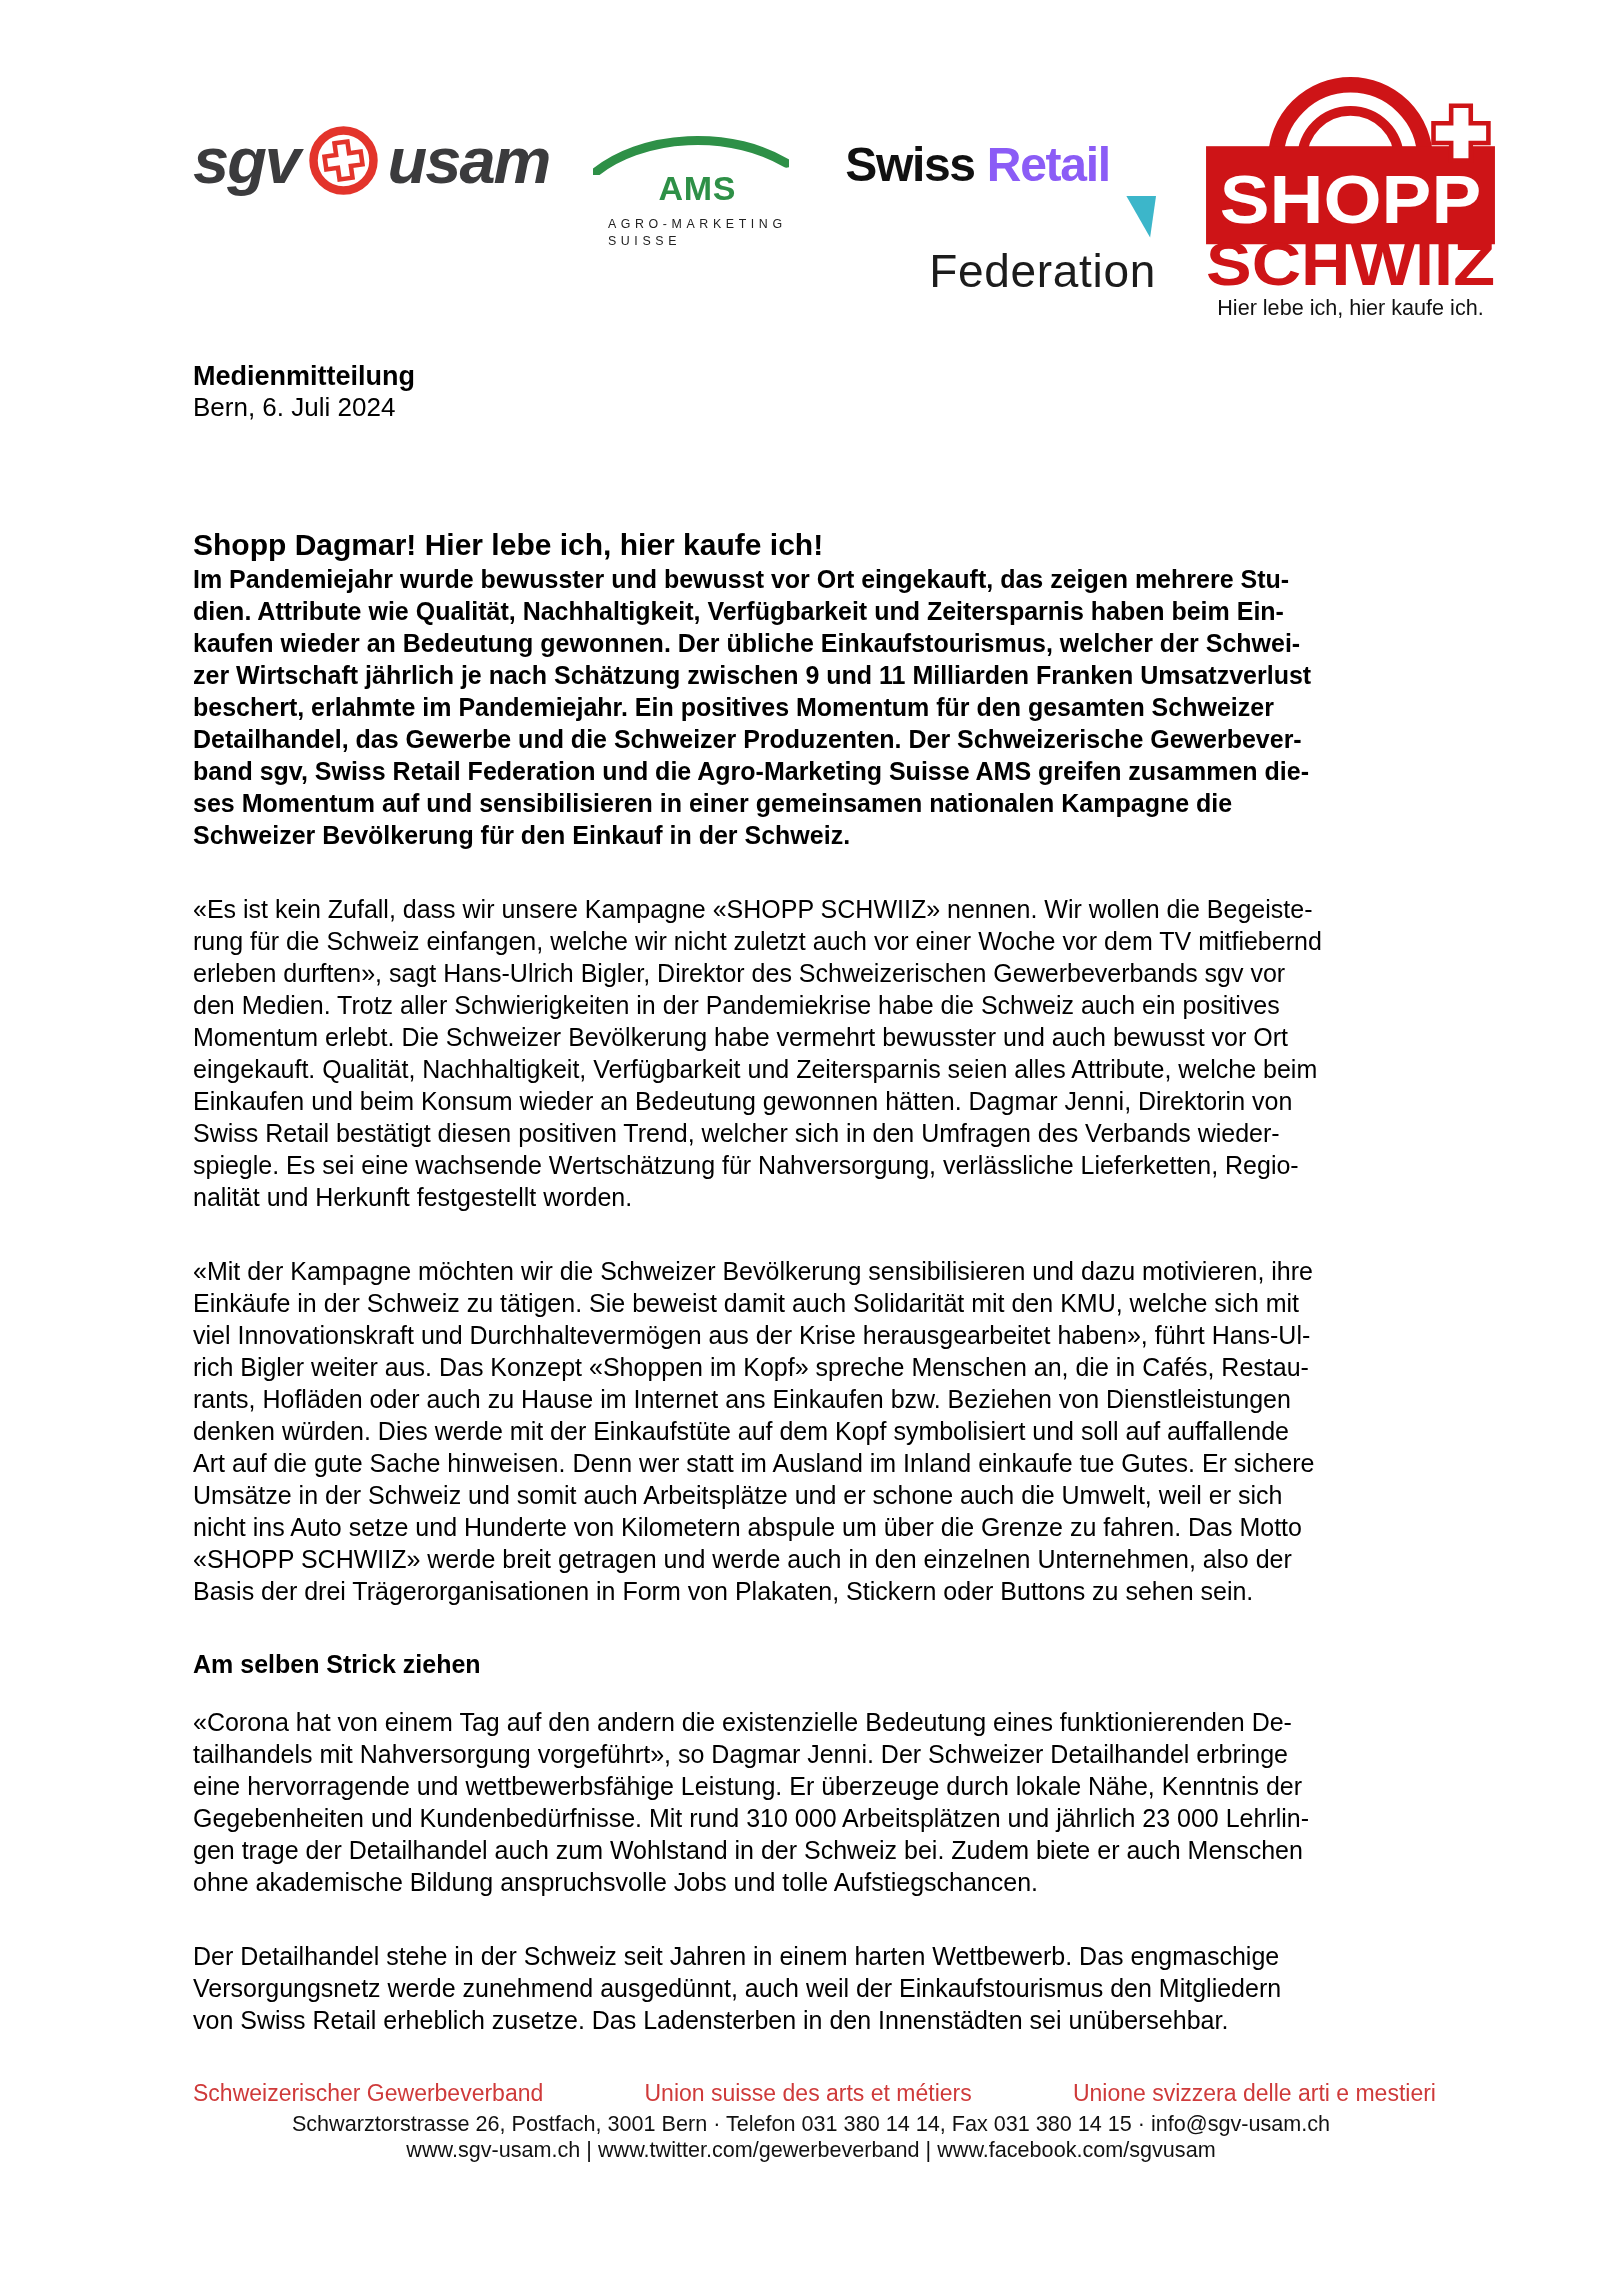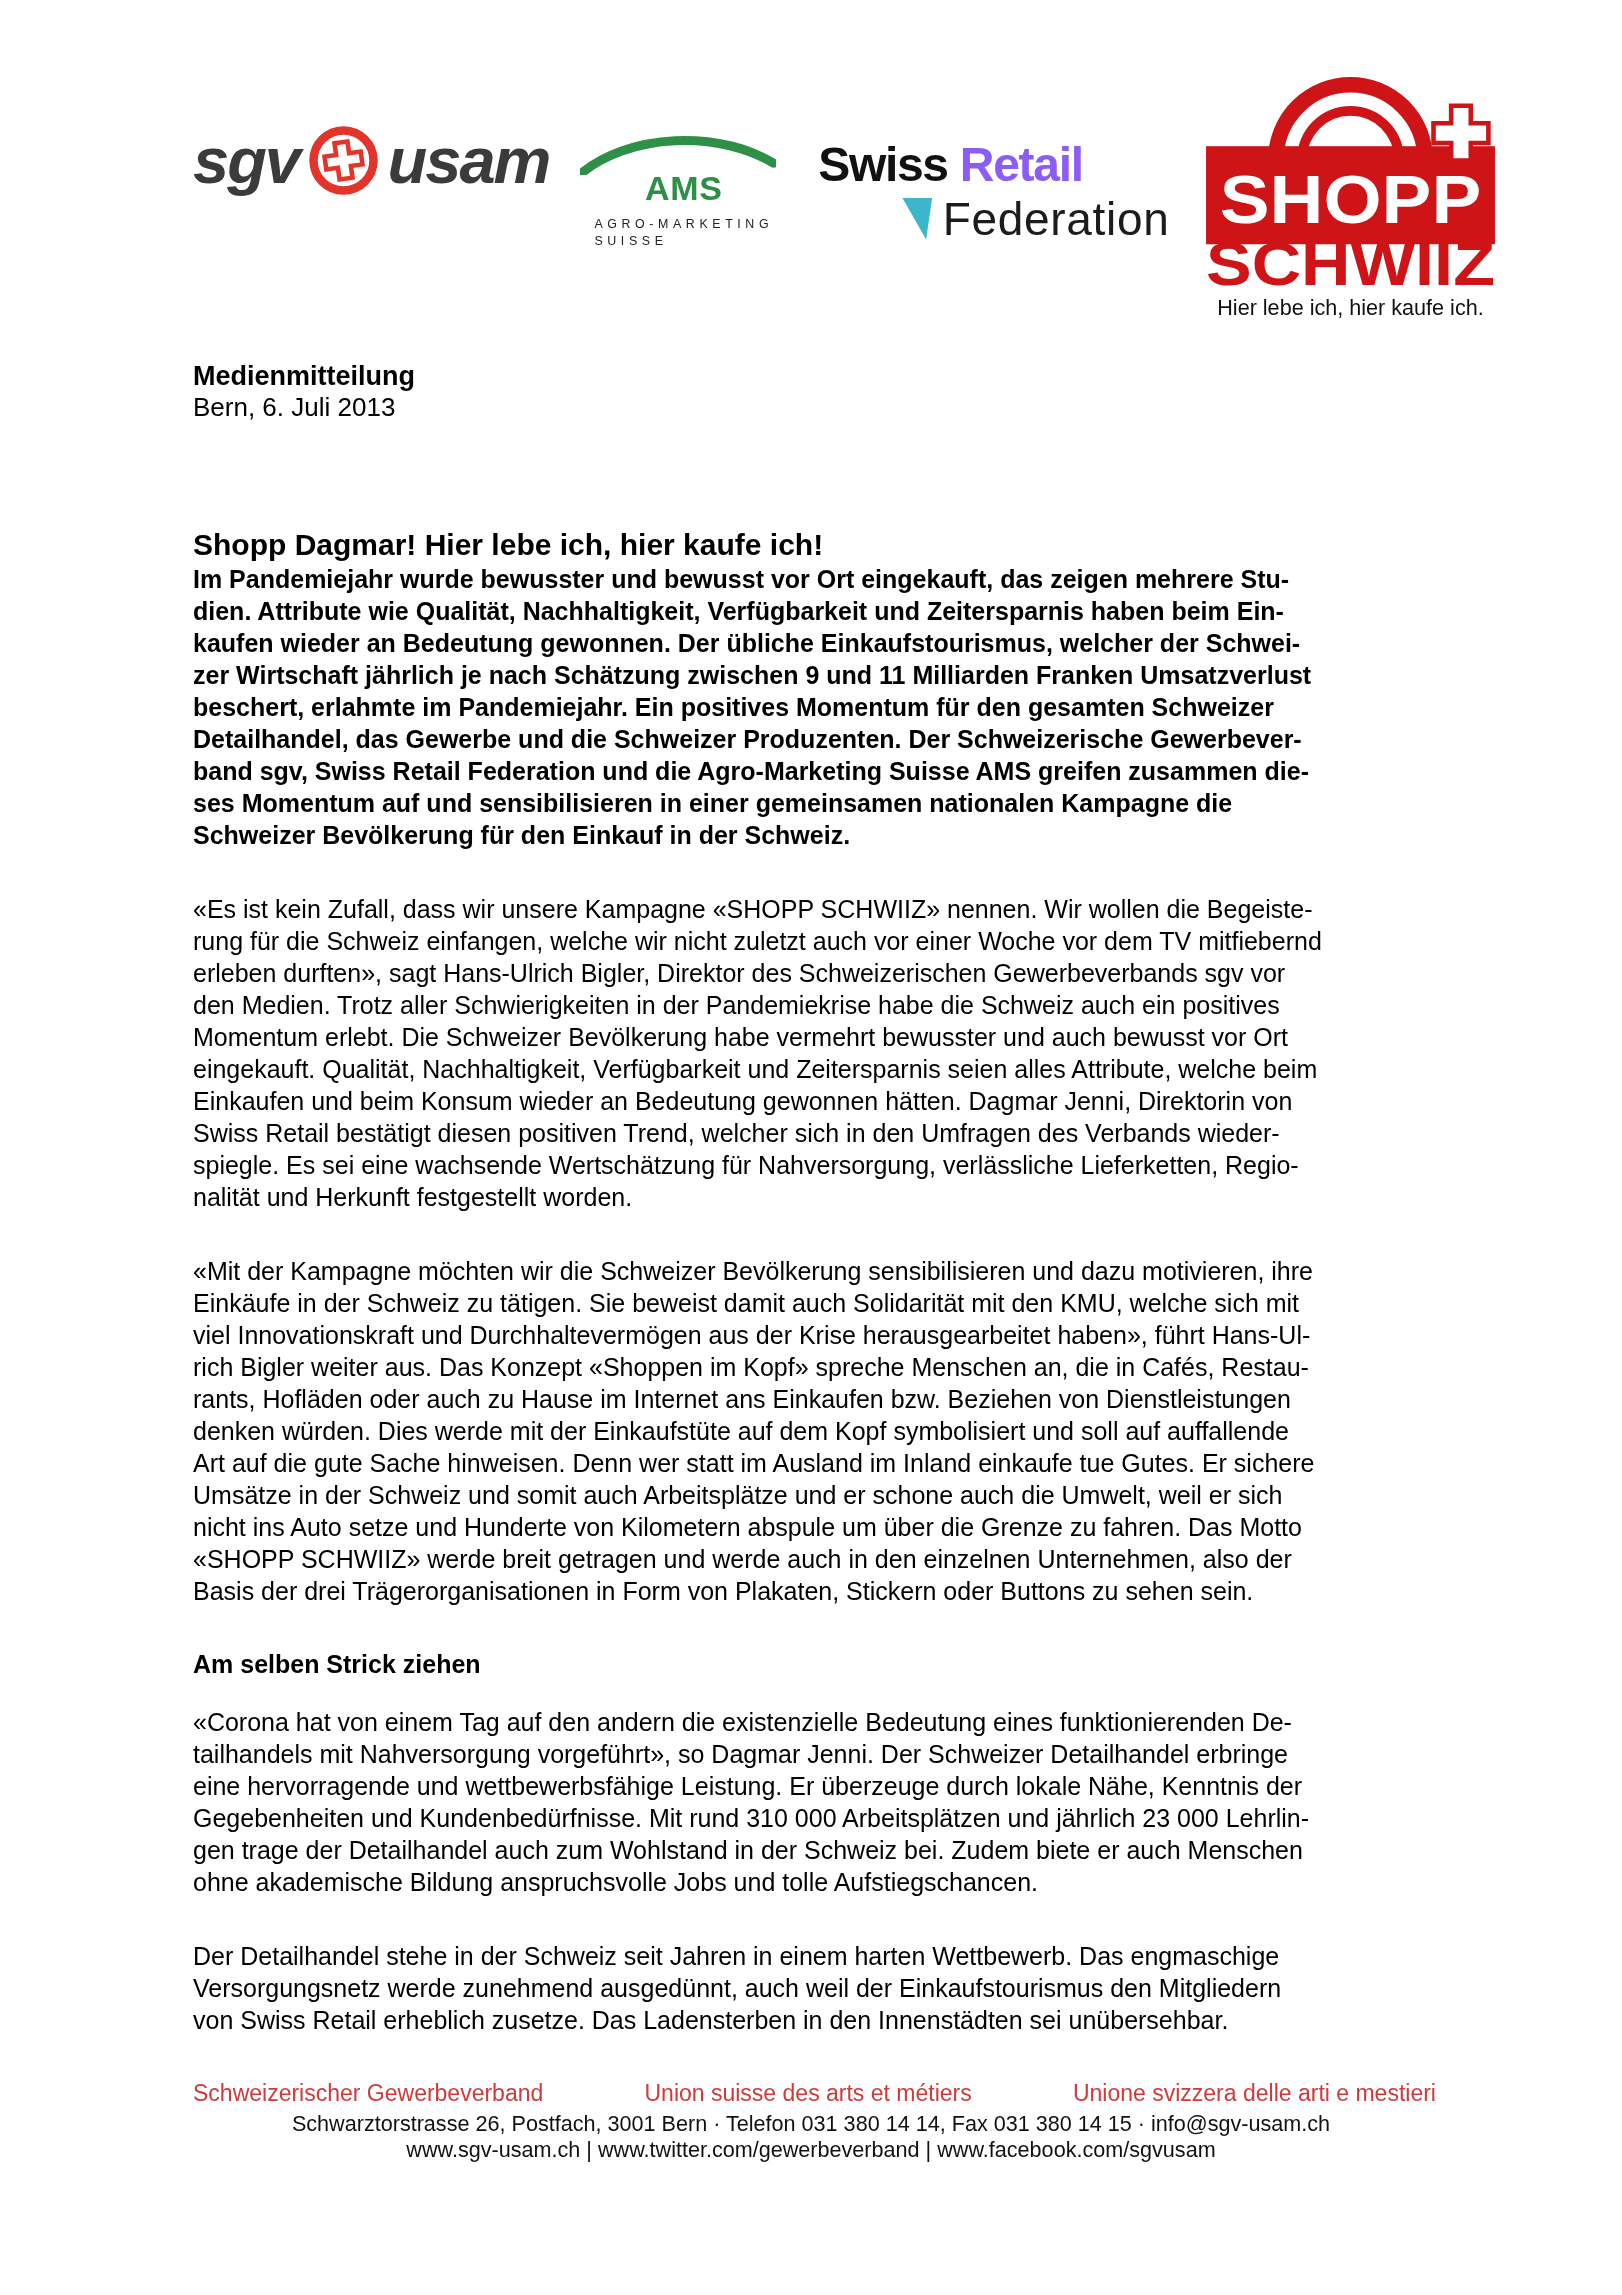--- a/index.html
+++ b/index.html
@@ -44,21 +44,21 @@
   .ams-logo { margin-top: 60px; width: 216px; }
   .ams-swoosh { display: block; margin-left: 3.9px; }
   .ams-row { display: flex; align-items: center; gap: 10.5px; margin-top: -3.9px; flex-direction: column; }
   .ams-abbr { font-size: 34px; font-weight: 700; color: #2e9047; letter-spacing: 0.7px; line-height: 1; }
   .ams-sub { font-size: 12.4px; letter-spacing: 4.6px; color: #222; line-height: 17px; white-space: nowrap; }
 
   
   .sr-logo { margin-top: 68px; line-height: 1; }
   .sr-line1 { font-size: 48px; font-weight: 700; letter-spacing: -1.3px; color: #111; white-space: nowrap; }
   .sr-retail { color: #8b5cf6; }
-  .sr-line2 { display: flex; gap: 10.5px; margin-top: 6.5px; margin-left: 84px; align-items: center; }
+  .sr-line2 { display: flex; gap: 10.5px; margin-top: 6.5px; margin-left: 84px; align-items: flex-end; flex-direction: column; }
   .sr-triangle { width: 30px; height: 42px; background: #3cb6ca; clip-path: polygon(0 0, 100% 0, 80% 100%); }
   .sr-federation { font-size: 46px; font-weight: 400; color: #1c1c1c; letter-spacing: 0.7px; white-space: nowrap; }
 
   
   .shopp-logo { width: 309px; text-align: center; }
   .shopp-logo svg { display: block; }
   .shopp-tagline { font-size: 21.6px; color: #111; margin-top: 5.2px; white-space: nowrap; }
 
   
   .main {
@@ -152,21 +152,21 @@
         <path d="M390 50 h30 v27 h27 v30 h-27 v27 h-30 v-27 h-27 v-30 h27 z" fill="#ffffff" stroke="#ce1417" stroke-width="7"></path>
         <text x="236" y="230" text-anchor="middle" font-family="Liberation Sans, sans-serif" font-weight="bold" font-size="106" fill="#ffffff" textLength="400" lengthAdjust="spacingAndGlyphs">SHOPP</text>
         <text x="236" y="324" text-anchor="middle" font-family="Liberation Sans, sans-serif" font-weight="bold" font-size="94" fill="#ce1417" textLength="442" lengthAdjust="spacingAndGlyphs">SCHWIIZ</text>
       </svg>
       <div class="shopp-tagline">Hier lebe ich, hier kaufe ich.</div>
     </div>
   </div>
 
   <div class="main">
     <div class="doc-type">Medienmitteilung</div>
-    <div class="dateline">Bern, 6. Juli 2013</div>
+    <div class="dateline">Bern, 6. Juli 2024</div>
 
     <div class="page-title">Shopp Dagmar! Hier lebe ich, hier kaufe ich!</div>
 
     <div class="para lead">Im Pandemiejahr wurde bewusster und bewusst vor Ort eingekauft, das zeigen mehrere Stu-
 dien. Attribute wie Qualität, Nachhaltigkeit, Verfügbarkeit und Zeitersparnis haben beim Ein-
 kaufen wieder an Bedeutung gewonnen. Der übliche Einkaufstourismus, welcher der Schwei-
 zer Wirtschaft jährlich je nach Schätzung zwischen 9 und 11 Milliarden Franken Umsatzverlust
 beschert, erlahmte im Pandemiejahr. Ein positives Momentum für den gesamten Schweizer
 Detailhandel, das Gewerbe und die Schweizer Produzenten. Der Schweizerische Gewerbever-
 band sgv, Swiss Retail Federation und die Agro-Marketing Suisse AMS greifen zusammen die-

